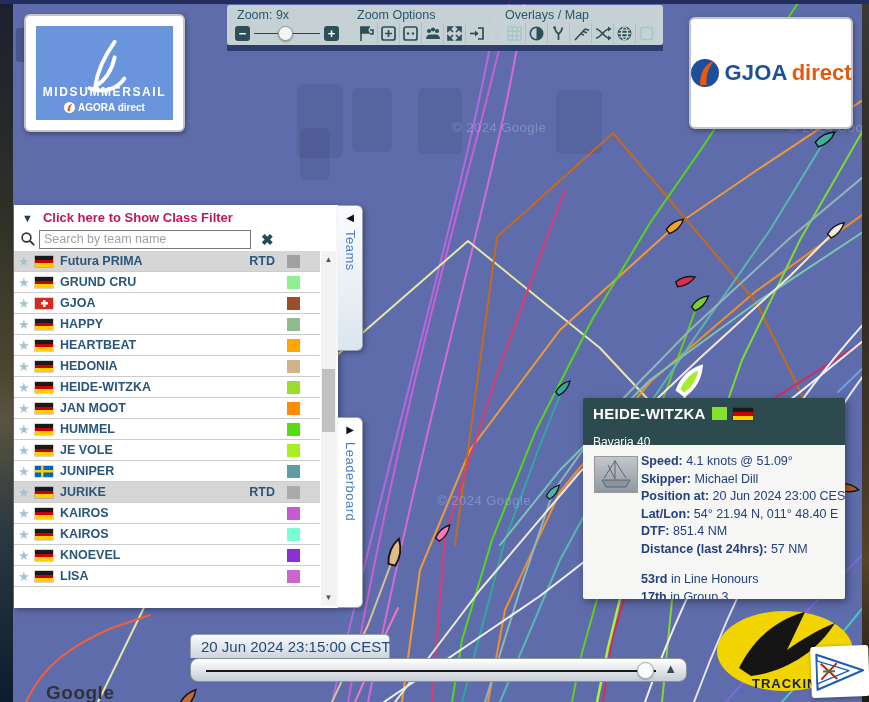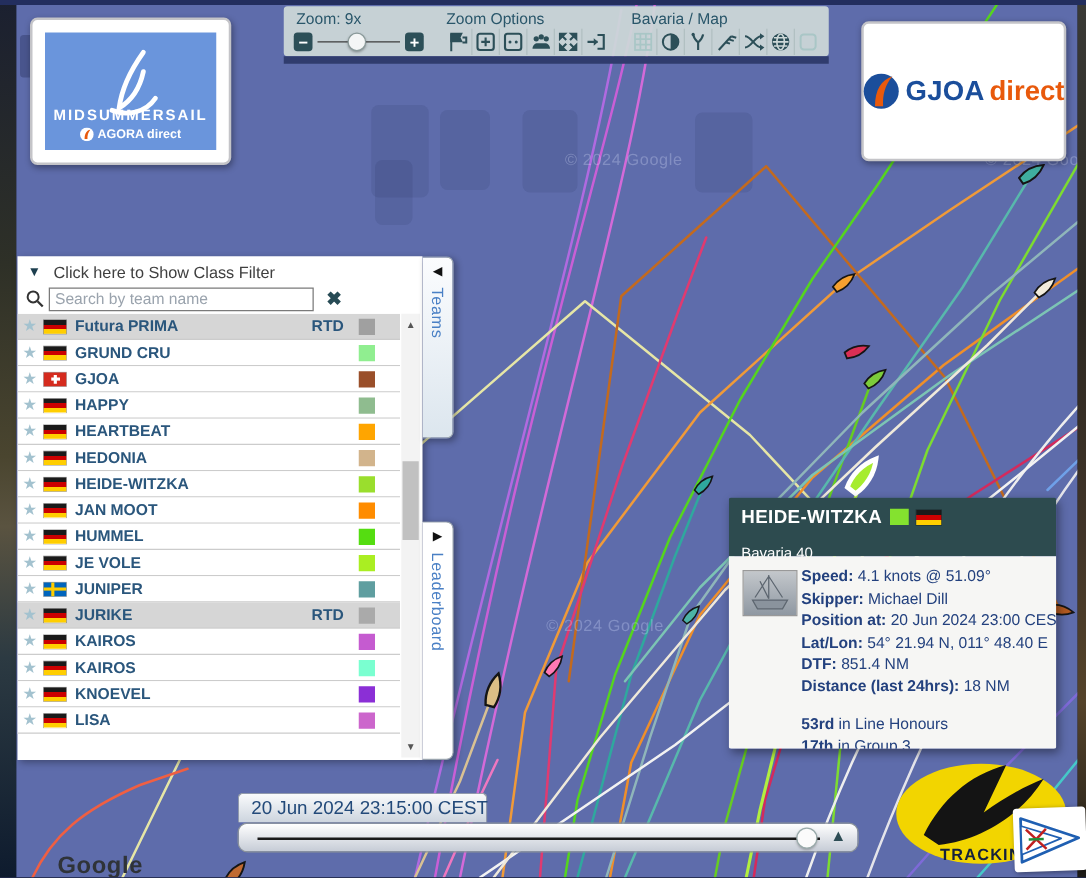--- a/index.html
+++ b/index.html
@@ -50,21 +50,21 @@
   #agora-card{left:689px;top:17px;width:164px;height:112px;display:flex;align-items:center;justify-content:center;}
   .agora-row{display:flex;align-items:center;gap:4px;}
   .agora-a{font-size:22px;font-weight:bold;color:#1b4e9b;letter-spacing:.2px;}
   .agora-d{font-size:22px;font-weight:bold;color:#e8590c;}
 
   
   #panel{position:absolute;left:14px;top:205px;width:324px;height:403px;background:#fff;
     box-shadow:2px 2px 6px rgba(0,0,0,.35);}
   #filter-row{display:flex;align-items:center;gap:10px;height:22px;padding:2px 8px 0 8px;cursor:pointer;}
   .tri-down::before{content:"▼";font-size:11px;color:#1d3f4f;}
-  #filter-label{font-size:13px;color:#404040;}
+  #filter-label{font-size:13px;color:#be185d;font-weight:bold;}
   #search-row{display:flex;align-items:center;height:24px;padding:0 8px 0 6px;}
   #search-input{width:212px;height:19px;border:1px solid #7a7a7a;font-size:12.5px;padding:1px 4px;
     color:#333;font-family:"Liberation Sans",sans-serif;}
   #search-input::placeholder{color:#9aa3ad;}
   #search-clear{margin-left:10px;font-size:15px;font-weight:bold;color:#274b55;cursor:pointer;line-height:1;}
   #team-list{position:absolute;left:0;top:46px;right:18px;bottom:0;overflow:hidden;}
   .trow{display:flex;align-items:center;height:21px;padding:0 6px 0 4px;border-bottom:1px solid #ccc;
     background:#fff;cursor:pointer;}
   .trow.hl{background:#d6d6d6;}
   .star{width:17px;flex:none;cursor:pointer;}
@@ -265,21 +265,21 @@
               <g stroke="#2c4f58" stroke-width="1.7" fill="none">
                 <path d="M10,3 h5 v11 h-5"></path>
                 <path d="M2,8.5 h8"></path>
                 <path d="M7,5.5 L10.5,8.5 L7,11.5" fill="#2c4f58" stroke="none"></path>
               </g>
             </svg>
         </div>
       </div>
     </div>
     <div class="tb-group">
-      <div class="tb-label">Bavaria / Map</div>
+      <div class="tb-label">Overlays / Map</div>
       <div class="tb-controls">
         <div class="ibtn">
           <svg width="17" height="17" viewBox="0 0 17 17">
               <g stroke="#a9c6c6" stroke-width="1.4" fill="none">
                 <rect x="2" y="2" width="13" height="13"></rect>
                 <path d="M6.3,2 v13 M10.7,2 v13 M2,6.3 h13 M2,10.7 h13"></path>
               </g>
             </svg>
         </div>
         <div class="ibtn">
@@ -521,21 +521,21 @@
               <path d="M7,23 h28 l-4,7 h-20 z" fill="#8a939d"></path>
             </g>
           </svg>
       </div>
       <div>
           <div class="p-row"><span class="p-lbl">Speed:</span><span> 4.1 knots @ 51.09°</span></div>
           <div class="p-row"><span class="p-lbl">Skipper:</span><span> Michael Dill</span></div>
           <div class="p-row"><span class="p-lbl">Position at:</span><span> 20 Jun 2024 23:00 CEST</span></div>
           <div class="p-row"><span class="p-lbl">Lat/Lon:</span><span> 54° 21.94 N, 011° 48.40 E</span></div>
           <div class="p-row"><span class="p-lbl">DTF:</span><span> 851.4 NM</span></div>
-          <div class="p-row"><span class="p-lbl">Distance (last 24hrs):</span><span> 18 NM</span></div>
+          <div class="p-row"><span class="p-lbl">Distance (last 24hrs):</span><span> 57 NM</span></div>
         </div>
       <div id="popup-rankings">
           <div class="p-row"><span class="p-lbl">53rd</span><span> in Line Honours</span></div>
           <div class="p-row"><span class="p-lbl">17th</span><span> in Group 3</span></div>
         </div>
     </div>
   </div>
 
   <div id="time-tab">
     <span id="time-text">20 Jun 2024 23:15:00 CEST</span>

